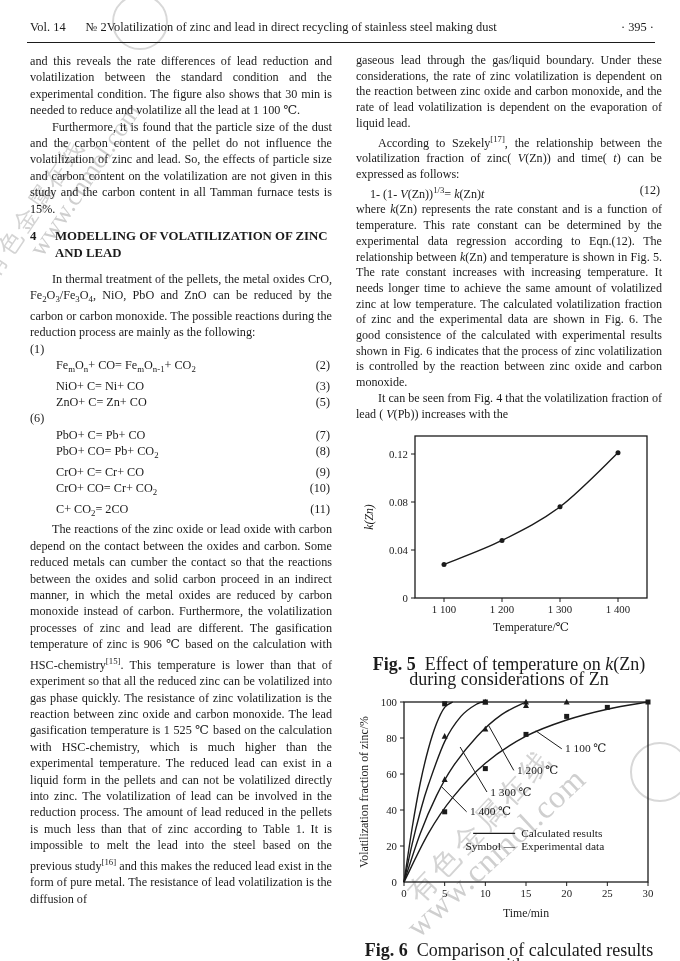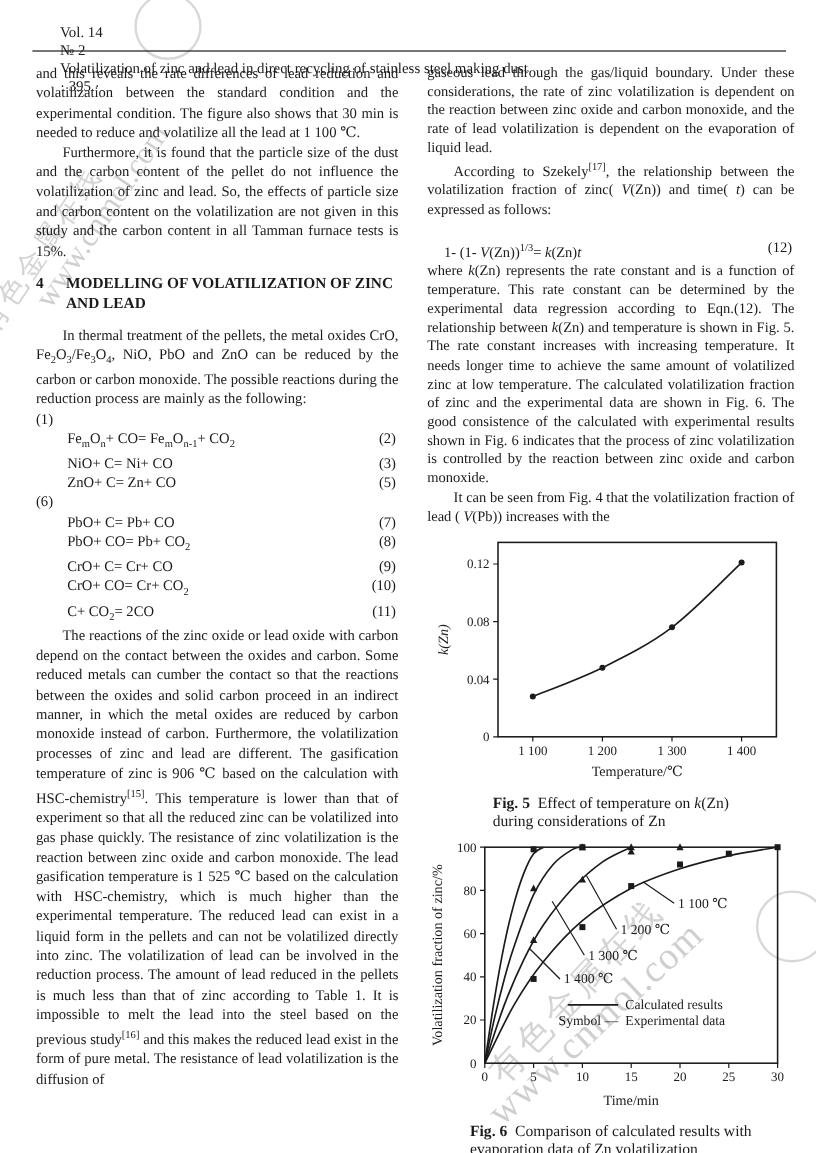--- a/index.html
+++ b/index.html
@@ -8,42 +8,42 @@
   
   .wm{position:absolute;color:#cfcfcf;white-space:nowrap;pointer-events:none;z-index:0;}
   .wm-url-br{left:424px;top:908px;font-size:32px;letter-spacing:1px;transform:rotate(-43deg);transform-origin:left bottom;}
   .wm-cn-br{left:428px;top:872px;font-size:29px;letter-spacing:4px;transform:rotate(-47deg);transform-origin:left bottom;color:#d4d4d4;}
   .wm-url-tl{left:48px;top:232px;font-size:26px;transform:rotate(-56deg);transform-origin:left bottom;}
   .wm-cn-tl{left:2px;top:252px;font-size:24px;letter-spacing:3px;transform:rotate(-56deg);transform-origin:left bottom;color:#d4d4d4;}
   .wm-circle{position:absolute;border:2px solid #d8d8d8;border-radius:50%;z-index:0;}
   .wm-c1{left:112px;top:-6px;width:52px;height:52px;}
   .wm-c2{left:630px;top:742px;width:56px;height:56px;}
   
-  .hdr{position:absolute;left:30px;right:26px;top:20px;display:flex;align-items:baseline;font-size:12.4px;z-index:2;flex-direction:column;}
+  .hdr{position:absolute;left:30px;right:26px;top:20px;display:flex;align-items:baseline;font-size:12.4px;z-index:2;}
   .hdr .issue{margin-left:20px;}
   .hdr .rtitle{flex:1;text-align:left;}
   .rule{position:absolute;left:27px;right:25px;top:42px;border-top:1.7px solid #1b1b1b;z-index:2;}
   
   .cols{position:absolute;left:30px;right:18px;top:53px;display:flex;gap:24px;z-index:1;}
   .col{width:50%;}
   .col p{margin:0;text-align:justify;font-size:12.2px;line-height:16.4px;}
   .col.right p{font-size:12.1px;line-height:15.7px;}
   .indent{text-indent:22px;}
   sub,sup{font-size:0.72em;}
   .sec-head{display:flex;font-weight:bold;font-size:12.8px;line-height:16.8px;margin:11px 0 9px 0;}
   .sec-num{width:25px;flex:none;}
   .eq-row{display:flex;justify-content:space-between;font-size:12.2px;line-height:16.3px;}
   .eq-f{padding-left:26px;}
-  .col.right .eq-row{line-height:15.7px;font-size:12.1px;margin-top:16px;}
+  .col.right .eq-row{line-height:15.7px;font-size:12.1px;}
   .col.right .eq-f{padding-left:14px;}
   .eq-n{padding-right:2px;}
   
   .fig{display:flex;flex-direction:column;align-items:center;margin-top:6px;}
   svg{display:block;}
-  .figcap{font-size:13px;line-height:15.2px;margin-top:9px;}
+  .figcap{text-align:center;font-size:18px;line-height:15.2px;margin-top:21px;}
   .figcap .cap-label{font-weight:bold;}
   svg text{fill:#1b1b1b;font-family:"Liberation Serif","DejaVu Serif",serif;}
   svg .tick{font-size:10.8px;}
   svg .axis-label{font-size:11.8px;}
   svg .anno{font-size:11.4px;}
   svg .it{font-style:italic;}
 </style>
 </head>
 <body>
 

